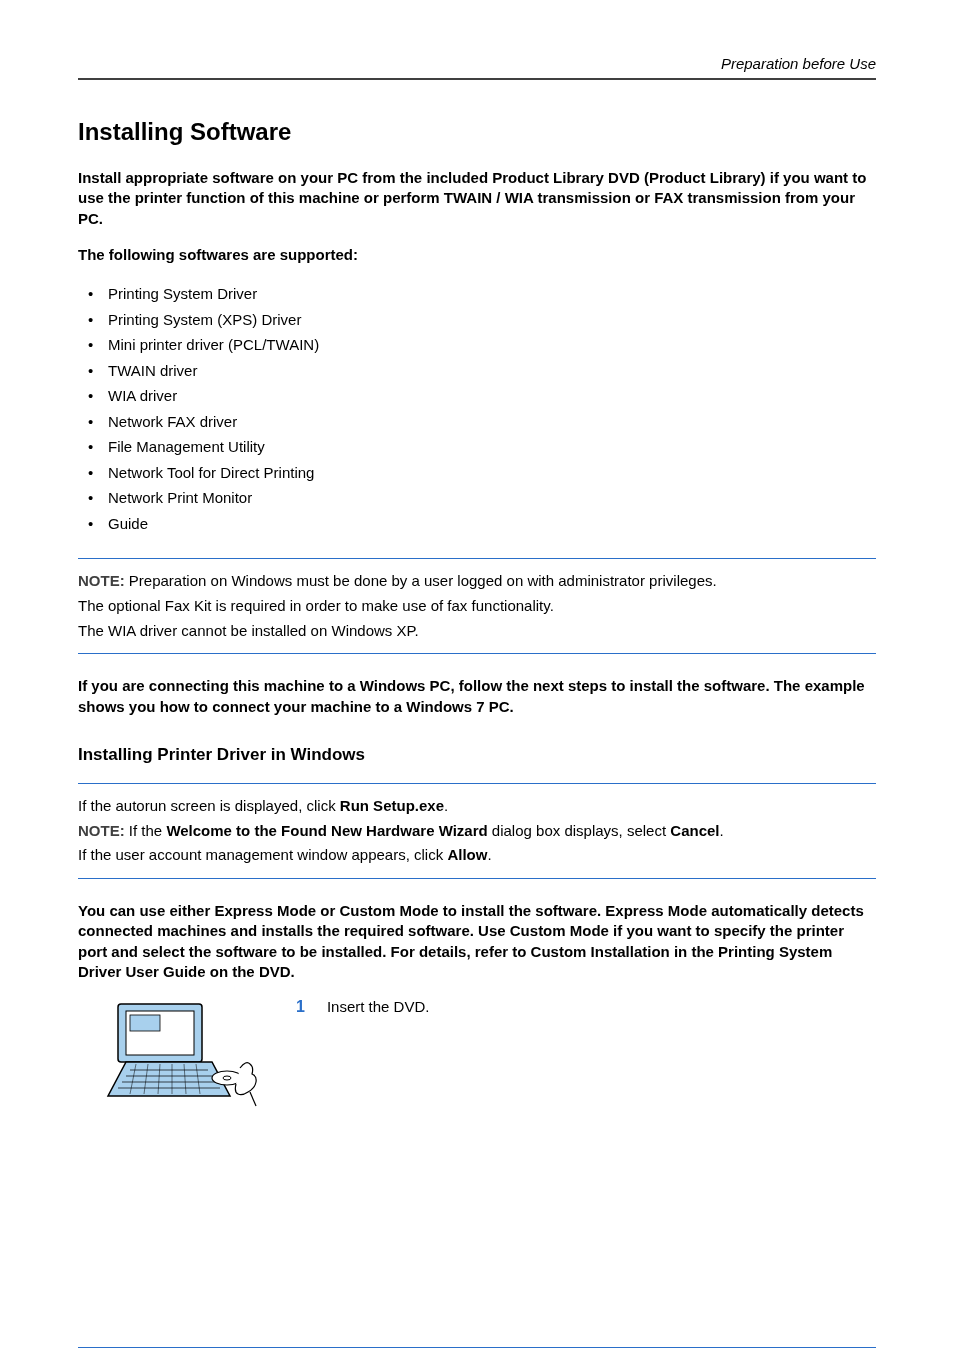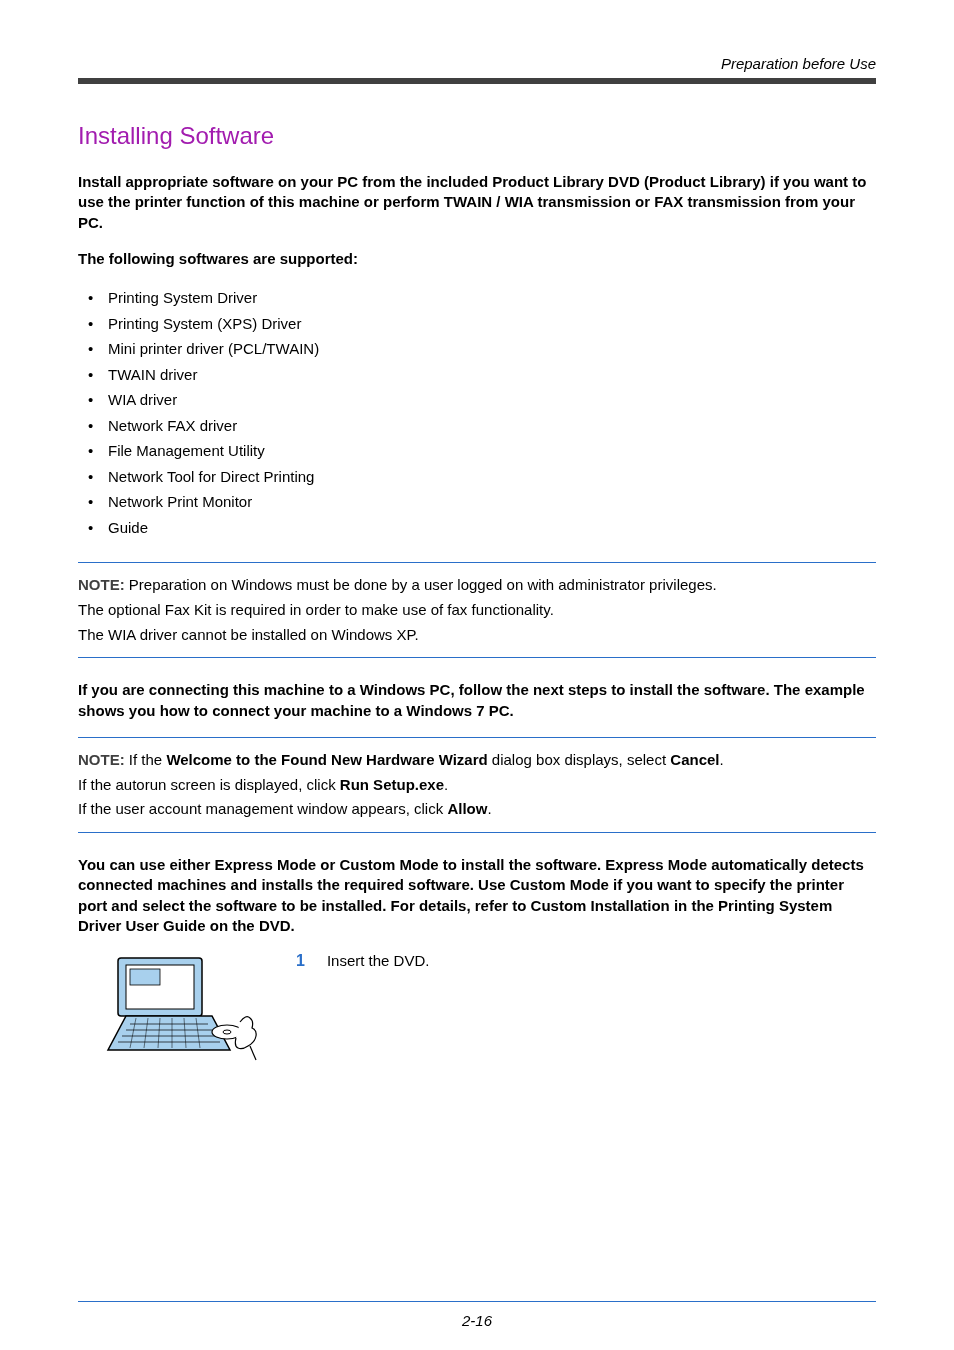--- a/index.html
+++ b/index.html
@@ -11,26 +11,26 @@
     margin: 0 auto;
   }
   .page {
     padding: 55px 78px 40px 78px;
   }
   .running-head {
     text-align: right;
     font-style: italic;
     font-size: 15px;
     padding-bottom: 6px;
-    border-bottom: 6px solid #404040;
+    border-bottom: 2px solid #404040;
   }
   h1.section-title {
-    color: #a21caf;
+    color: #000000;
     font-size: 24px;
-    font-weight: normal;
+    font-weight: bold;
     margin-top: 38px;
     margin-bottom: 22px;
   }
   p.body {
     font-size: 15px;
     line-height: 1.35;
     margin-bottom: 16px;
     font-weight: bold;
   }
   ul.soft-list {
@@ -126,27 +126,28 @@
   <div class="note-block">
     <div>
       <span class="note-label">NOTE:</span><span> Preparation on Windows must be done by a user logged on with administrator privileges.</span>
     </div>
     <div>The optional Fax Kit is required in order to make use of fax functionality.</div>
     <div>The WIA driver cannot be installed on Windows XP.</div>
   </div>
 
   <p class="body">If you are connecting this machine to a Windows PC, follow the next steps to install the software. The example shows you how to connect your machine to a Windows 7 PC.</p>
 
+  <h2 class="subhead">Installing Printer Driver in Windows</h2>
 
   <div class="note-block">
     <div>
-      <span class="note-label">NOTE:</span><span> If the </span><b>Welcome to the Found New Hardware Wizard</b><span> dialog box displays, select </span><b>Cancel</b><span>.</span>
+      <span>If the autorun screen is displayed,  click </span><b>Run Setup.exe</b><span>.</span>
     </div>
     <div>
-      <span>If the autorun screen is displayed,  click </span><b>Run Setup.exe</b><span>.</span>
+      <span class="note-label">NOTE:</span><span> If the </span><b>Welcome to the Found New Hardware Wizard</b><span> dialog box displays, select </span><b>Cancel</b><span>.</span>
     </div>
     <div>
       <span>If the user account management window appears, click </span><b>Allow</b><span>.</span>
     </div>
   </div>
 
   <p class="body">You can use either Express Mode or Custom Mode to install the software. Express Mode automatically detects connected machines and installs the required software. Use Custom Mode if you want to specify the printer port and select the software to be installed. For details, refer to Custom Installation in the Printing System Driver User Guide on the DVD.</p>
 
   <div class="step-row">
     <div class="step-img">

